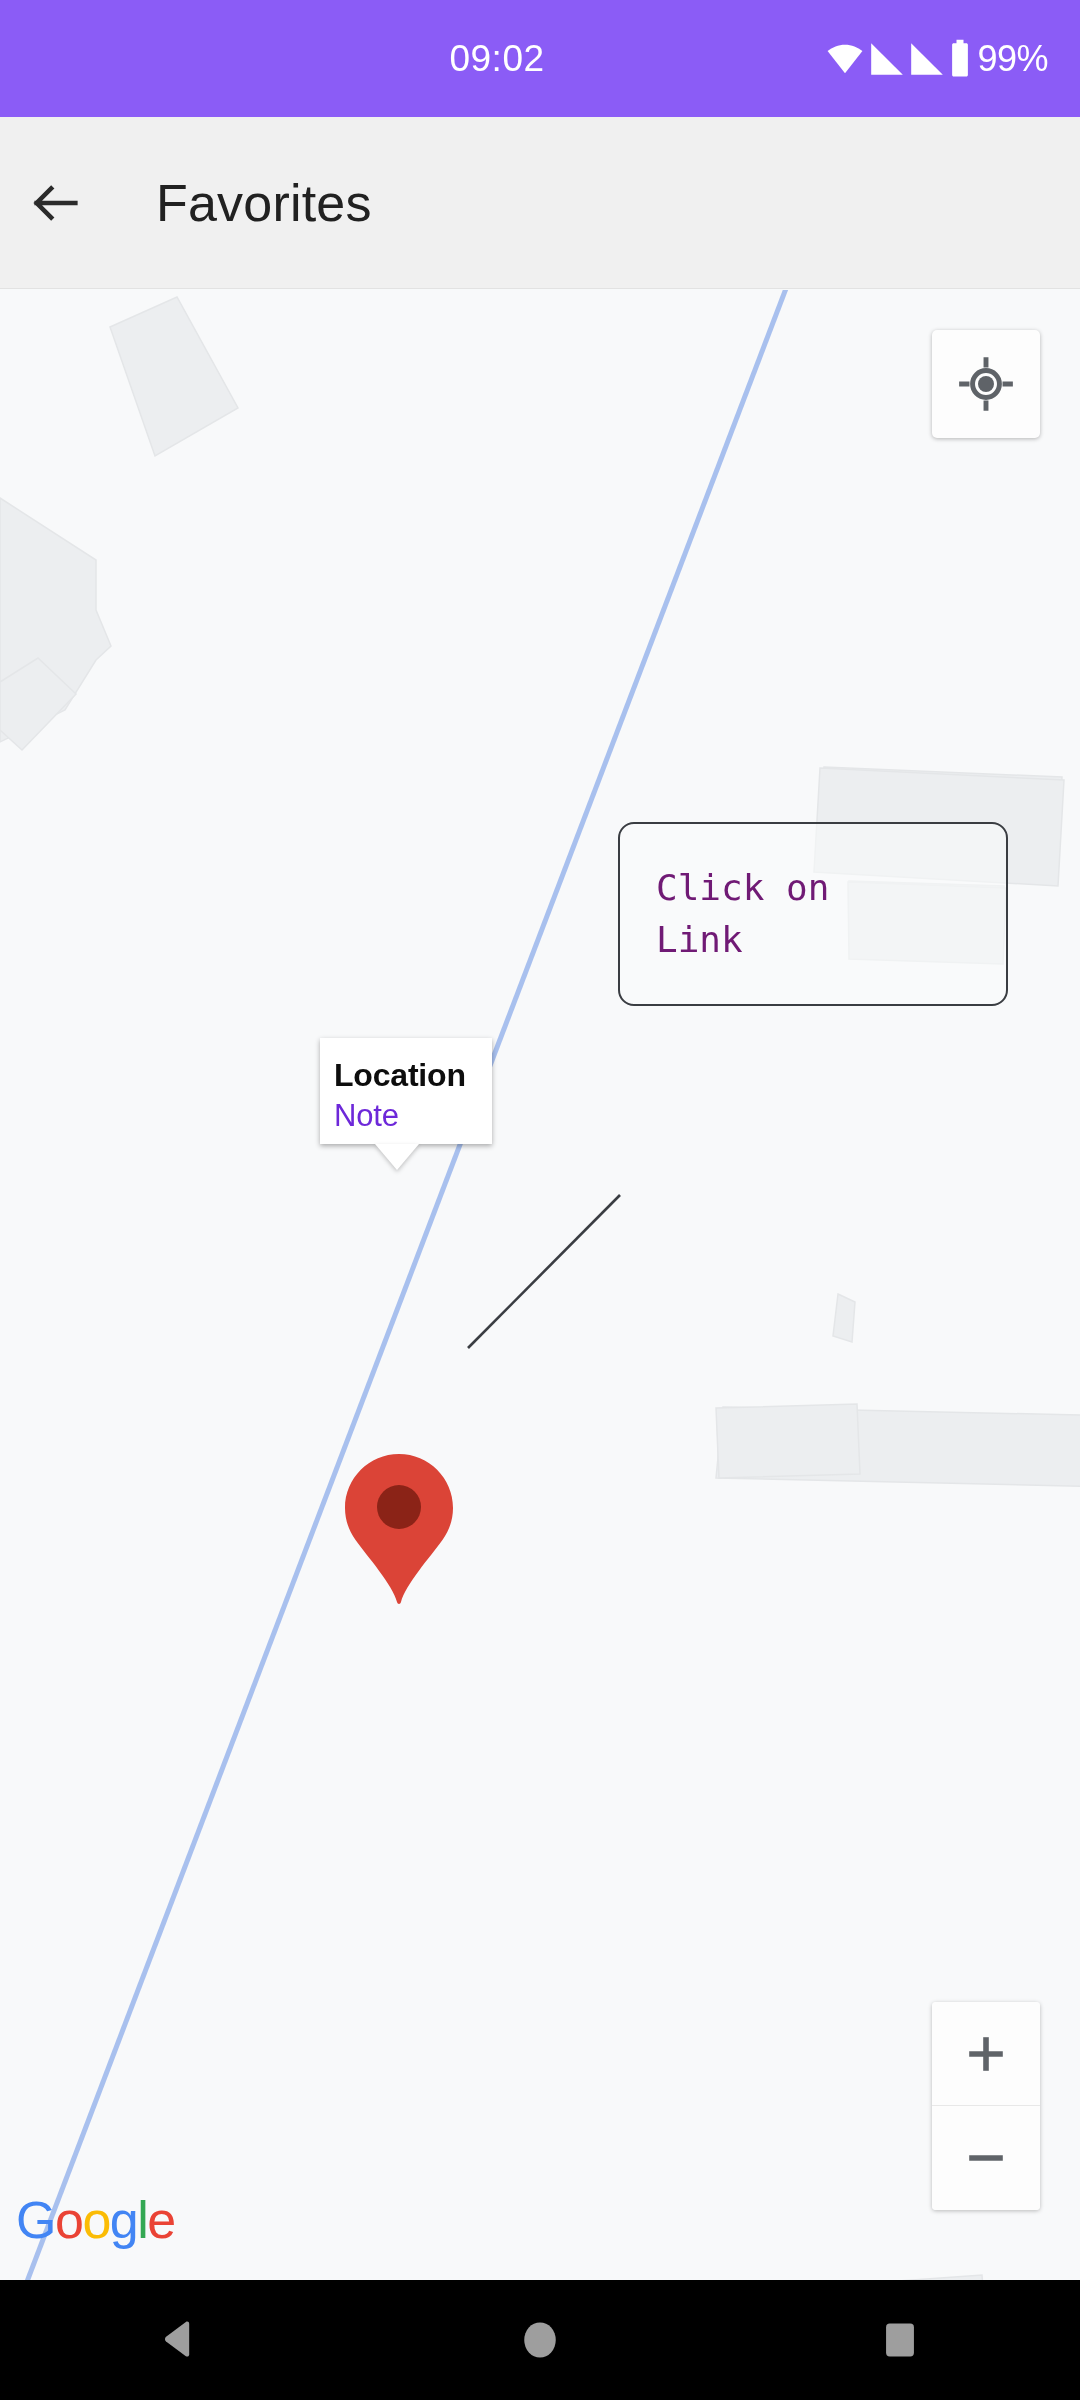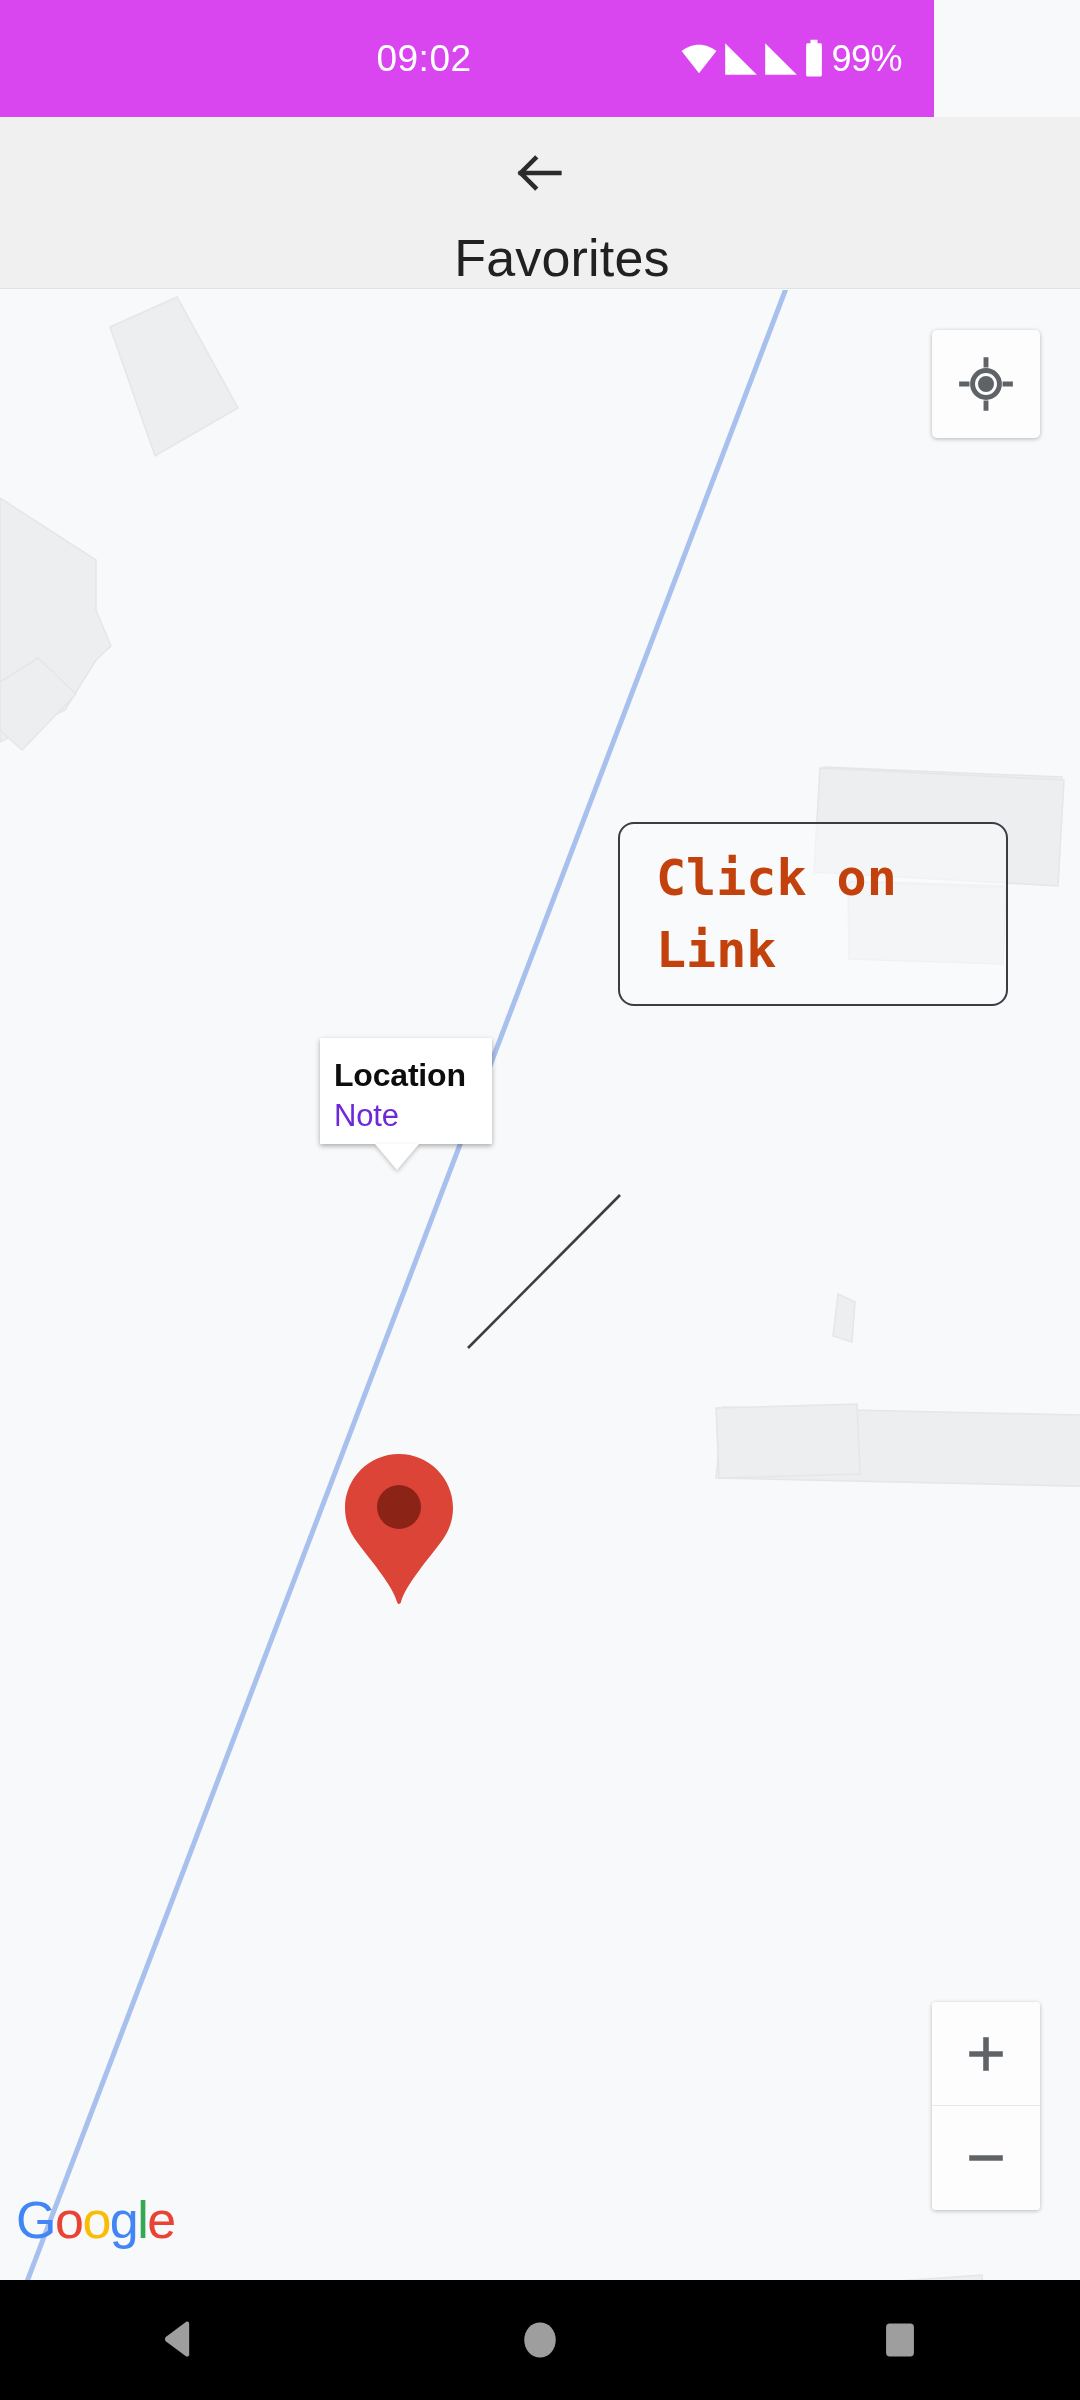--- a/index.html
+++ b/index.html
@@ -6,22 +6,22 @@
   html, body {
     width:1080px; height:2400px;
     background:#f7f9fa;
     font-family:"Liberation Sans", sans-serif;
     overflow:hidden;
   }
   #screen { position:relative; width:1080px; height:2400px; overflow:hidden; background:#f7f9fa; }
 
   
   #status-bar {
-    position:absolute; top:0; left:0; width:934px; height:117px;
-    background:#d946ef; color:#fff;
+    position:absolute; top:0; left:0; width:1080px; height:117px;
+    background:#8b5cf6; color:#fff;
     display:flex; align-items:center;
   }
   #status-time {
     position:absolute; left:0; right:0; top:0; bottom:0;
     display:flex; align-items:center; justify-content:center;
     font-size:37px; letter-spacing:0.5px; font-weight:400;
     transform:translateX(-43px);
   }
   #status-icons {
     position:absolute; right:32px; top:0; height:117px;
@@ -29,21 +29,20 @@
   }
   .si { display:block; }
   #battery-pct { font-size:36px; font-weight:500; margin-left:4px; letter-spacing:-0.5px; }
 
   
   #app-bar {
     position:absolute; top:117px; left:0; width:1080px; height:172px;
     background:#f0f0f0;
     display:flex; align-items:center;
     border-bottom:1px solid #e2e2e2;
-    flex-direction:column;
   }
   #back-button {
     width:112px; height:172px;
     display:flex; align-items:center; justify-content:center;
     cursor:pointer;
   }
   #app-bar-title {
     font-size:52px; color:#212121; font-weight:400;
     margin-left:44px; letter-spacing:0.2px;
   }
@@ -120,21 +119,21 @@
   #annotation-callout {
     position:absolute; left:618px; top:822px;
     width:390px; height:184px;
     border:2px solid #3a3d42; border-radius:16px;
     background:rgba(250,251,252,0.55);
     display:flex; align-items:center;
     padding-left:36px;
   }
   #annotation-text {
     font-family:"DejaVu Sans Mono", monospace;
-    font-size:50px; color:#c2410c; font-weight:700;
+    font-size:36px; color:#701a75; font-weight:400;
     line-height:1.45; letter-spacing:0px;
     white-space:pre-line;
   }
 
   
   #nav-bar {
     position:absolute; bottom:0; left:0; width:1080px; height:120px;
     background:#000;
     display:flex; align-items:center; justify-content:space-around;
   }

